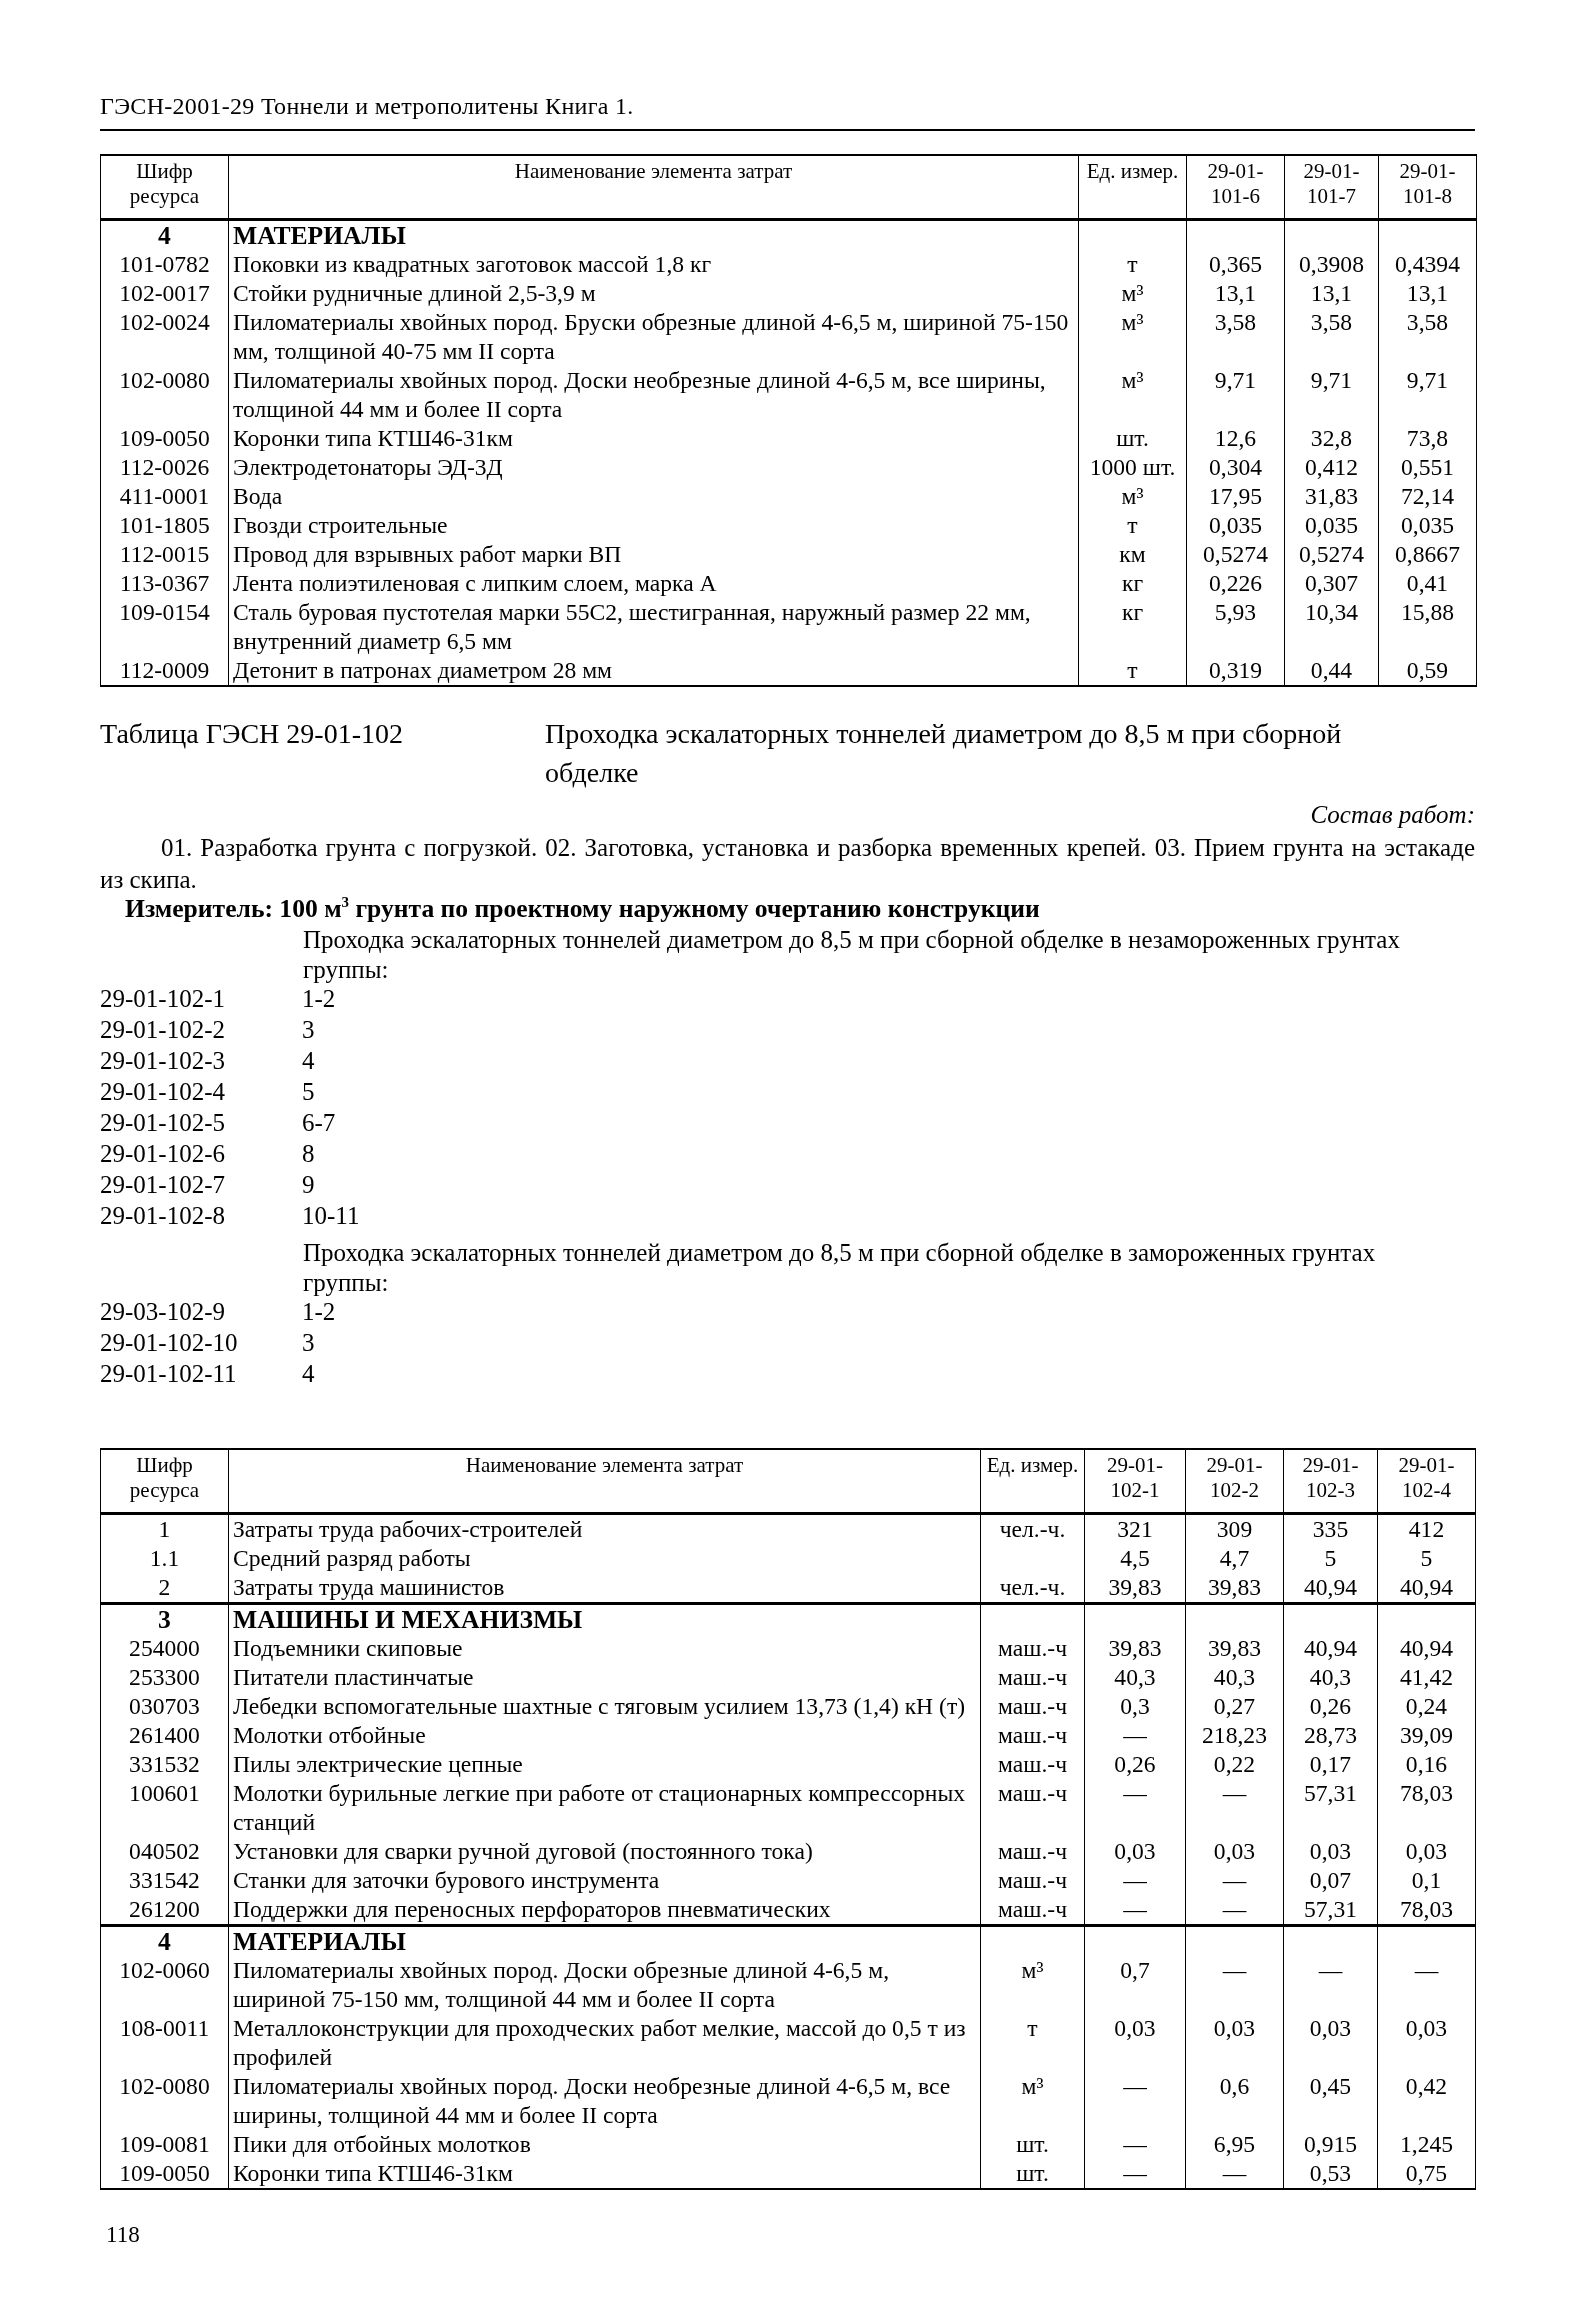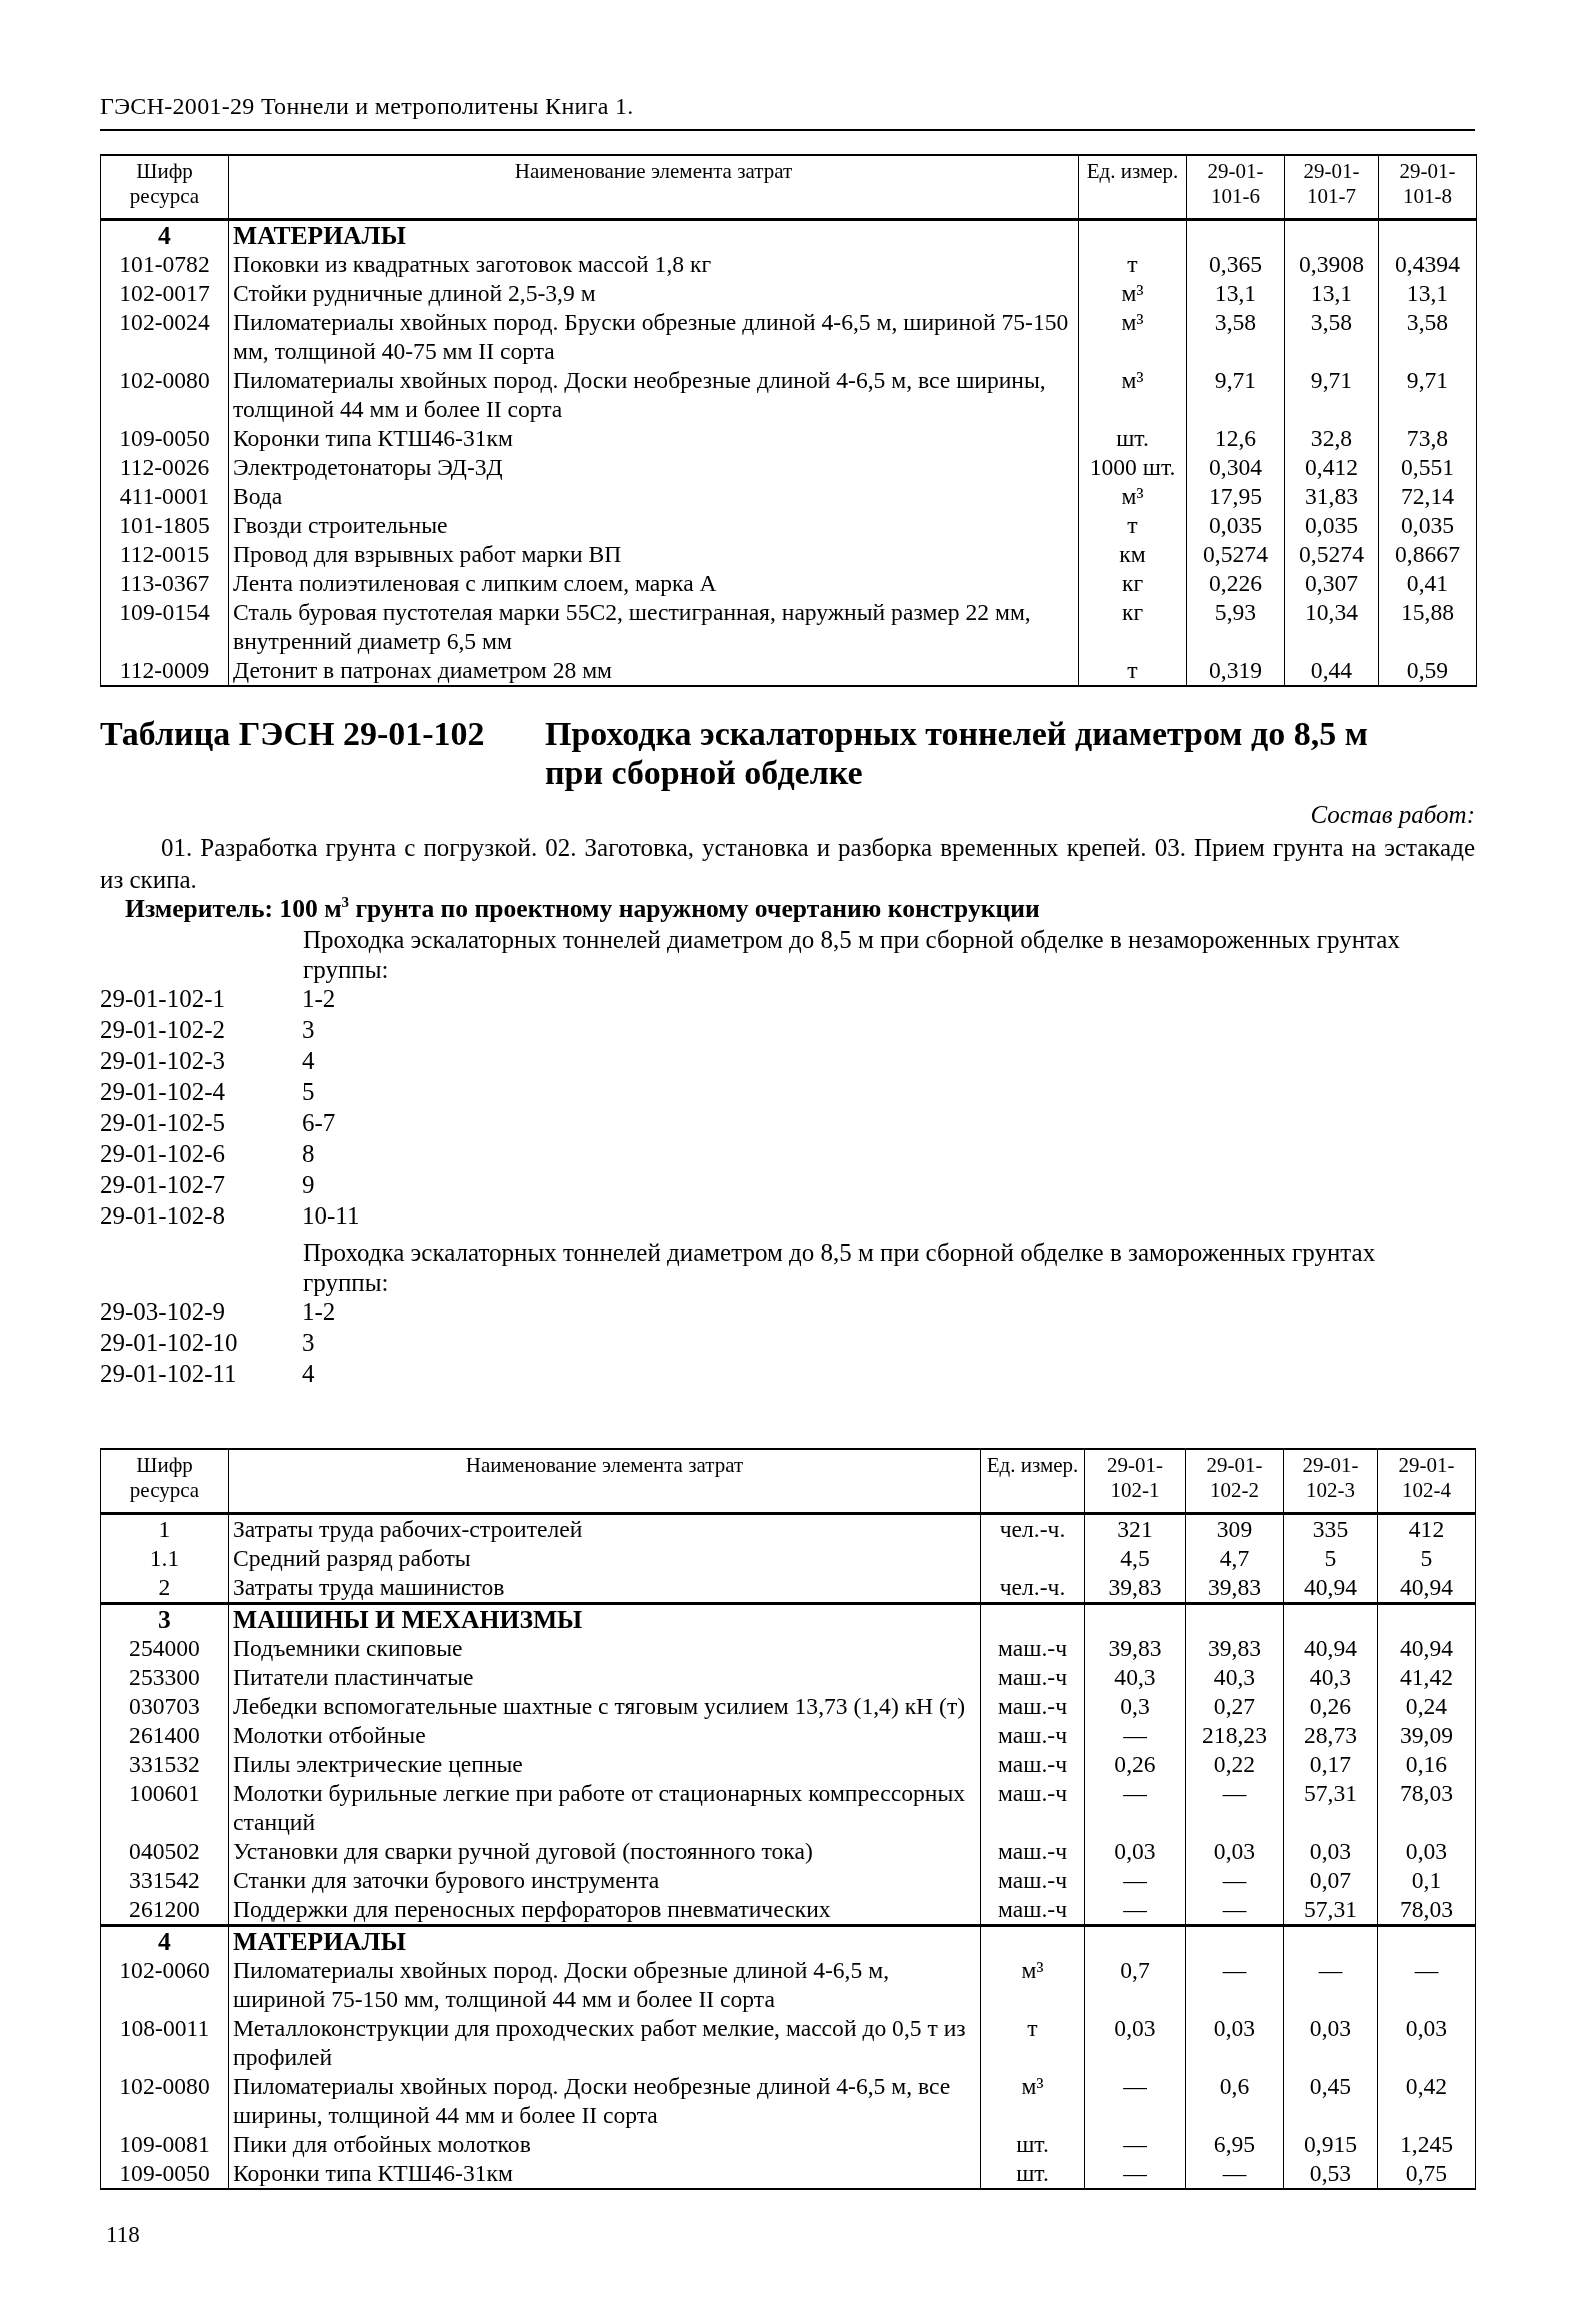--- a/index.html
+++ b/index.html
@@ -15,21 +15,21 @@
   table.norm tbody.sep tr:first-child td { border-top: 3.4px solid #000; }
   td.code { text-align: center; }
   td.unit, td.val { text-align: center; }
   td.name { text-align: left; }
   tr.section td.code, tr.section td.name { font-weight: bold; font-size: 25.6px; }
   sup { font-size: 15px; line-height: 0; }
 
   #t1 { left: 100px; top: 154px; width: 1375px; }
   #t2 { left: 100px; top: 1448px; width: 1375px; }
 
-  .tbl-title { position: absolute; font-weight: bold; font-size: 34px; line-height: 39px; }
+  .tbl-title { position: absolute; font-weight: normal; font-size: 28px; line-height: 39px; }
   .tbl-code { left: 100px; top: 714px; }
   .tbl-name { left: 545px; top: 714px; width: 875px; }
   .comp-head { position: absolute; left: 100px; top: 801px; width: 1375px; text-align: right; font-style: italic; font-size: 25px; }
   .comp-body { position: absolute; left: 100px; top: 832px; width: 1375px; font-size: 25px; line-height: 32px; text-indent: 61px; text-align: justify; }
   .meter { position: absolute; left: 125px; top: 894px; font-weight: bold; font-size: 25.6px; }
   .group-desc { position: absolute; left: 303px; width: 1145px; font-size: 25px; line-height: 30px; }
   .rate-list { position: absolute; left: 100px; font-size: 25px; line-height: 31px; }
   .rate-item { display: flex; }
   .rate-code { width: 202px; }
   .rate-grp { }

